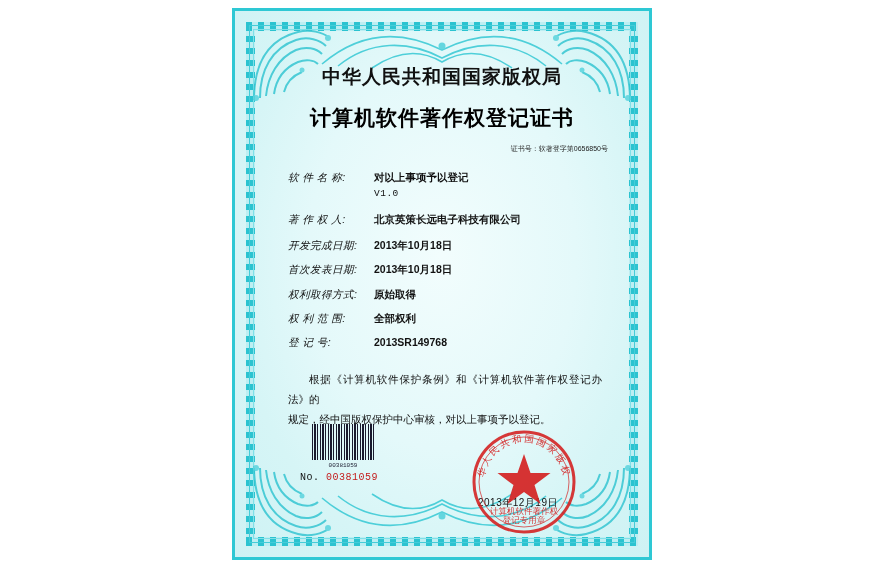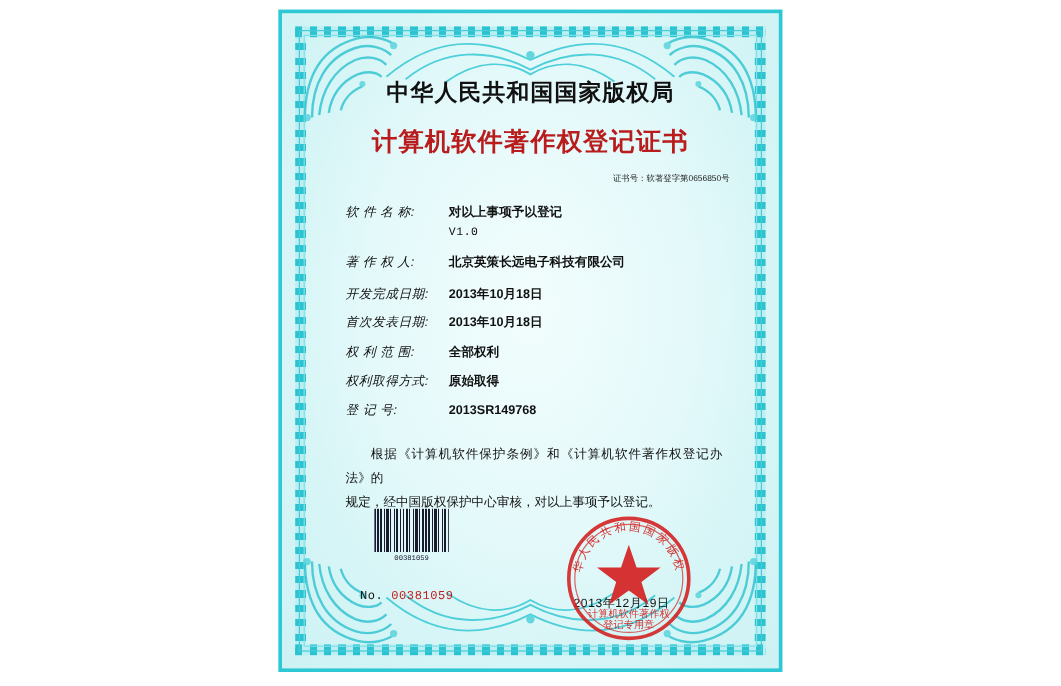--- a/index.html
+++ b/index.html
@@ -132,21 +132,21 @@
     letter-spacing: 1px;
     color: #111111;
     margin-top: 24px;
   }
   .doc-title {
     text-align: center;
     font-family: "Liberation Serif", serif;
     font-weight: bold;
     font-size: 21px;
     letter-spacing: 1px;
-    color: #b91c1c;
+    color: #000000;
     margin-top: 14px;
   }
   .cert-no {
     text-align: right;
     font-size: 7px;
     color: #222222;
     margin-top: 12px;
     padding-right: 14px;
     letter-spacing: 0px;
   }
@@ -231,21 +231,21 @@
   .seal {
     position: absolute;
     left: 470px;
     top: 428px;
     width: 108px;
     height: 108px;
   }
   .seal-no {
     position: absolute;
     left: 300px;
-    top: 492px;
+    top: 472px;
     font-family: "Liberation Mono", monospace;
     font-size: 10px;
     color: #111111;
     letter-spacing: 0.5px;
   }
   .seal-no .num { color: #c41b1b; }
   .issue-date {
     position: absolute;
     left: 478px;
     top: 496px;
@@ -365,27 +365,27 @@
         <div class="field-label">开发完成日期:</div>
         <div class="field-value">2013年10月18日</div>
       </div>
 
       <div class="field-row tight">
         <div class="field-label">首次发表日期:</div>
         <div class="field-value">2013年10月18日</div>
       </div>
 
       <div class="field-row tight">
+        <div class="field-label">权利取得方式:</div>
+        <div class="field-value">原始取得</div>
+      </div>
+
+      <div class="field-row tight">
         <div class="field-label">权 利 范 围:</div>
         <div class="field-value">全部权利</div>
-      </div>
-
-      <div class="field-row tight">
-        <div class="field-label">权利取得方式:</div>
-        <div class="field-value">原始取得</div>
       </div>
 
       <div class="field-row tight">
         <div class="field-label">登 记 号:</div>
         <div class="field-value">2013SR149768</div>
       </div>
 
     </div>
 
     <div class="statement">

